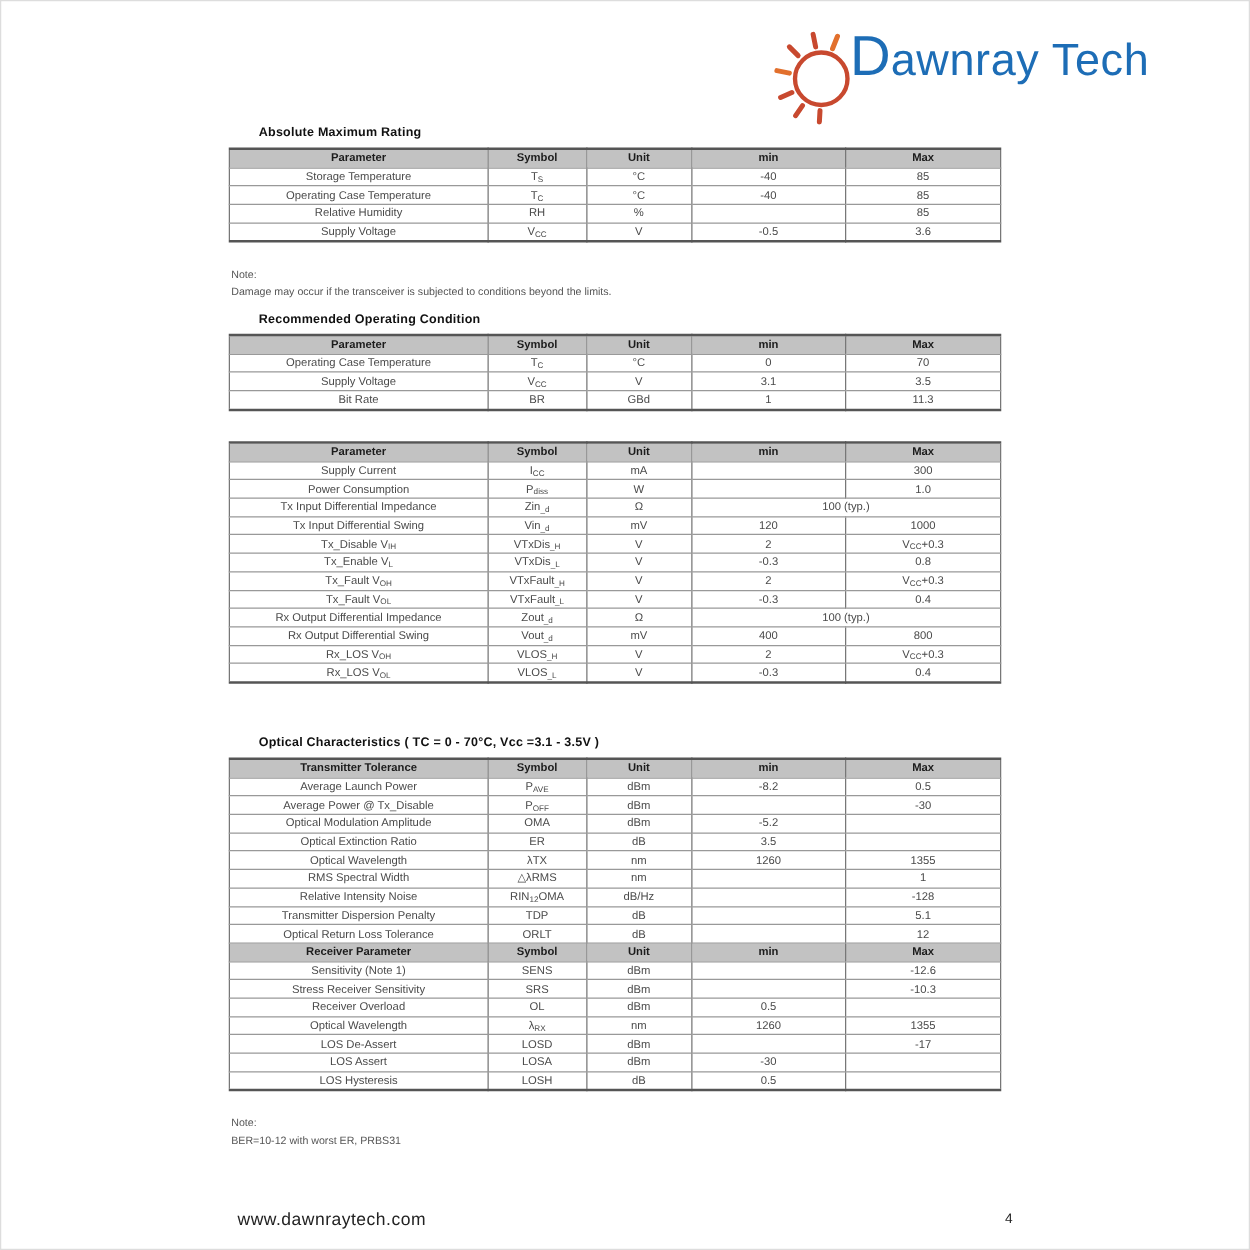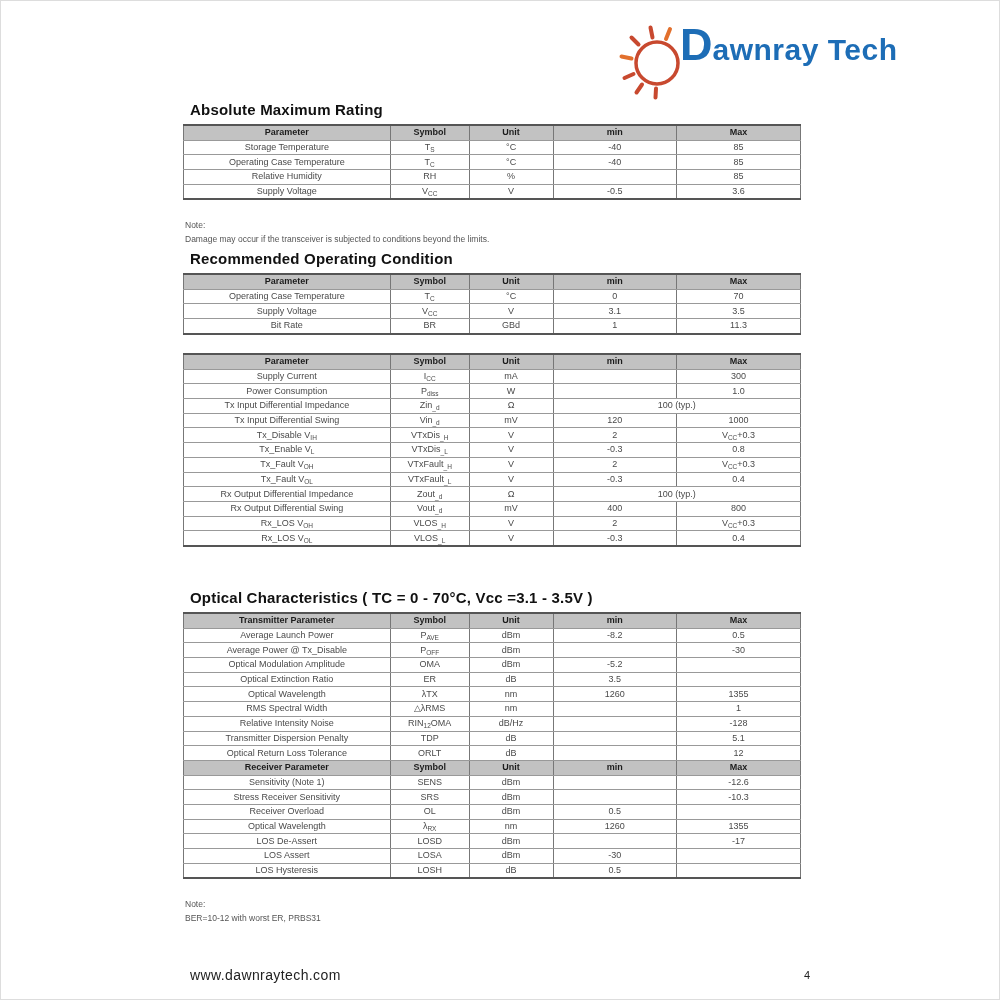--- a/index.html
+++ b/index.html
@@ -5,29 +5,29 @@
   html,body{margin:0;padding:0}
   body{
     width:1000px;height:1000px;background:#fff;position:relative;overflow:hidden;
     font-family:"Liberation Sans",sans-serif;color:#333;
   }
   .page{position:absolute;inset:0;border:1px solid #ddd;background:#fff}
 
   
   .logo{position:absolute;left:610px;top:8px;display:flex;align-items:flex-start}
   .logo-text{
-    display:block;font-weight:bold;color:#1d6db6;font-size:30px;
+    display:block;font-weight:normal;color:#1d6db6;font-size:36px;
     margin-left:-17px;margin-top:21px;letter-spacing:.5px;line-height:30px;
   }
   .logo-text::first-letter{font-size:45px;letter-spacing:0}
 
   
   .sec{position:absolute;left:182px;width:626px}
   .sec-title{
-    font-size:15px;font-weight:bold;color:#111;margin:0 0 6px 7px;letter-spacing:.2px;
+    font-size:10px;font-weight:bold;color:#111;margin:0 0 6px 24px;letter-spacing:.2px;
   }
   table.spec{
     border-collapse:collapse;width:618px;table-layout:fixed;
     font-size:9px;color:#4a4a4a;
     border-top:2px solid #555;border-bottom:2px solid #555;
   }
   table.spec th,table.spec td{
     border:1px solid #999;border-left-color:#777;border-right-color:#777;
     height:13.7px;line-height:11px;padding:0;text-align:center;
     overflow:hidden;white-space:nowrap;
@@ -274,21 +274,21 @@
     <table class="spec">
         <colgroup>
           <col style="width:33.5%">
           <col style="width:12.8%">
           <col style="width:13.6%">
           <col style="width:20%">
           <col style="width:20.1%">
         </colgroup>
         <thead>
           <tr>
-            <th>Transmitter Parameter</th>
+            <th>Transmitter Tolerance</th>
             <th>Symbol</th>
             <th>Unit</th>
             <th>min</th>
             <th>Max</th>
           </tr>
         </thead>
         <tbody>
           <tr>
             <td>Average Launch Power</td>
             <td>P<sub>AVE</sub></td>

